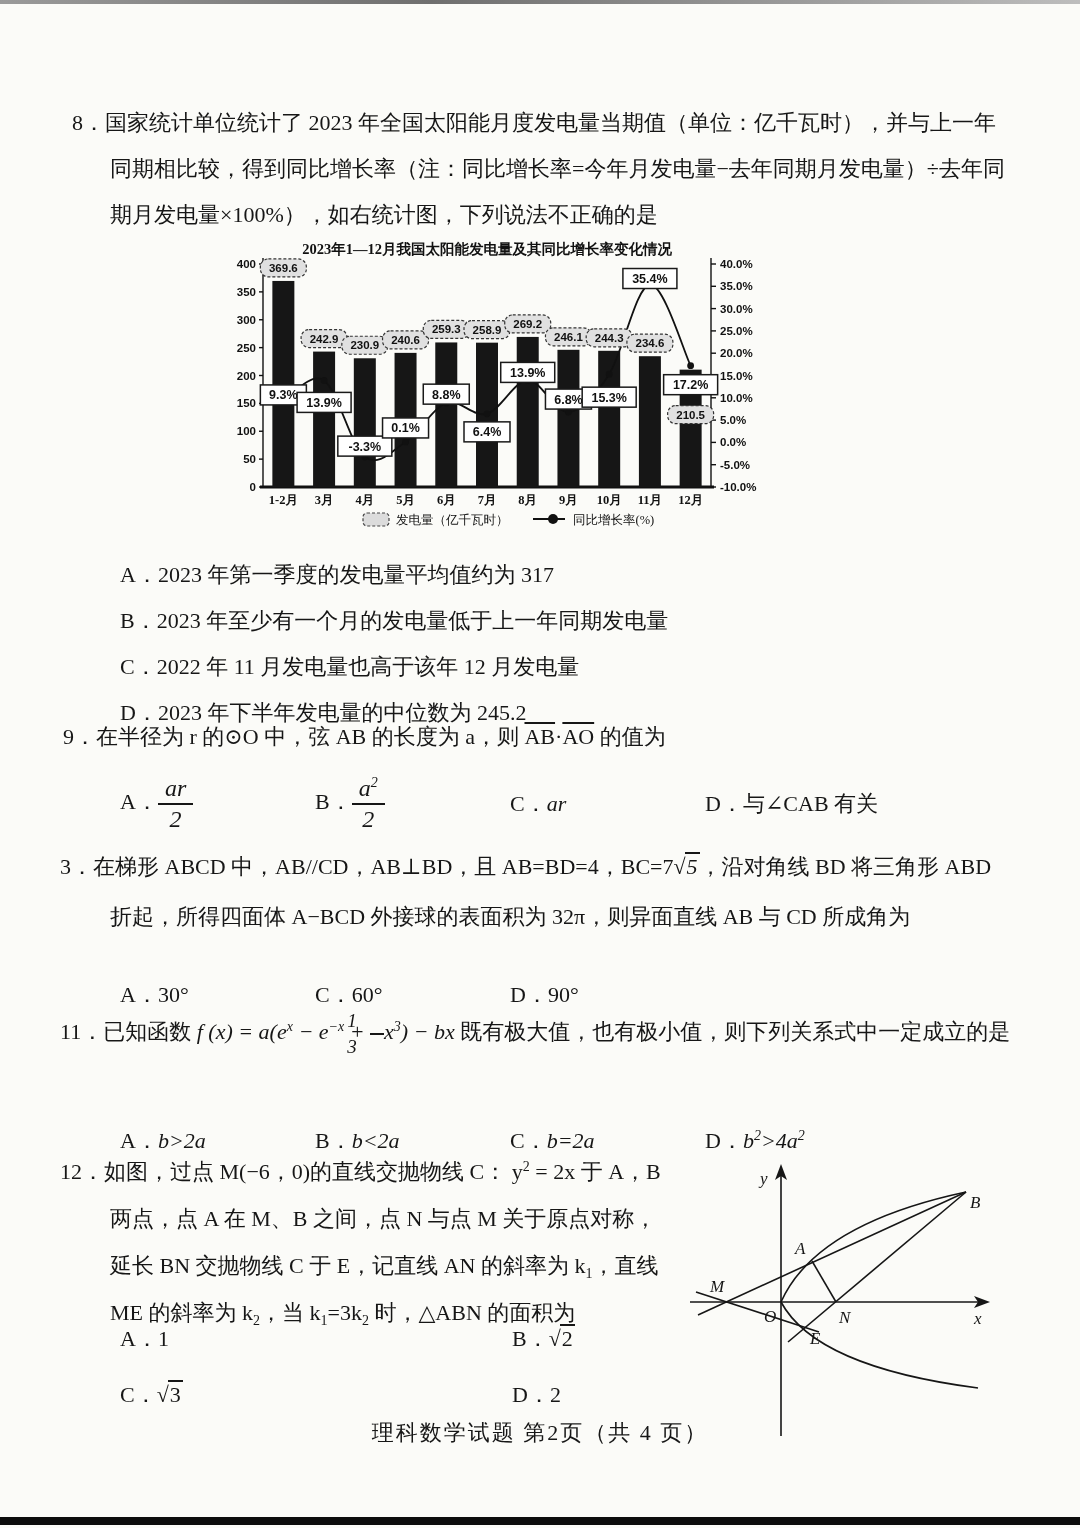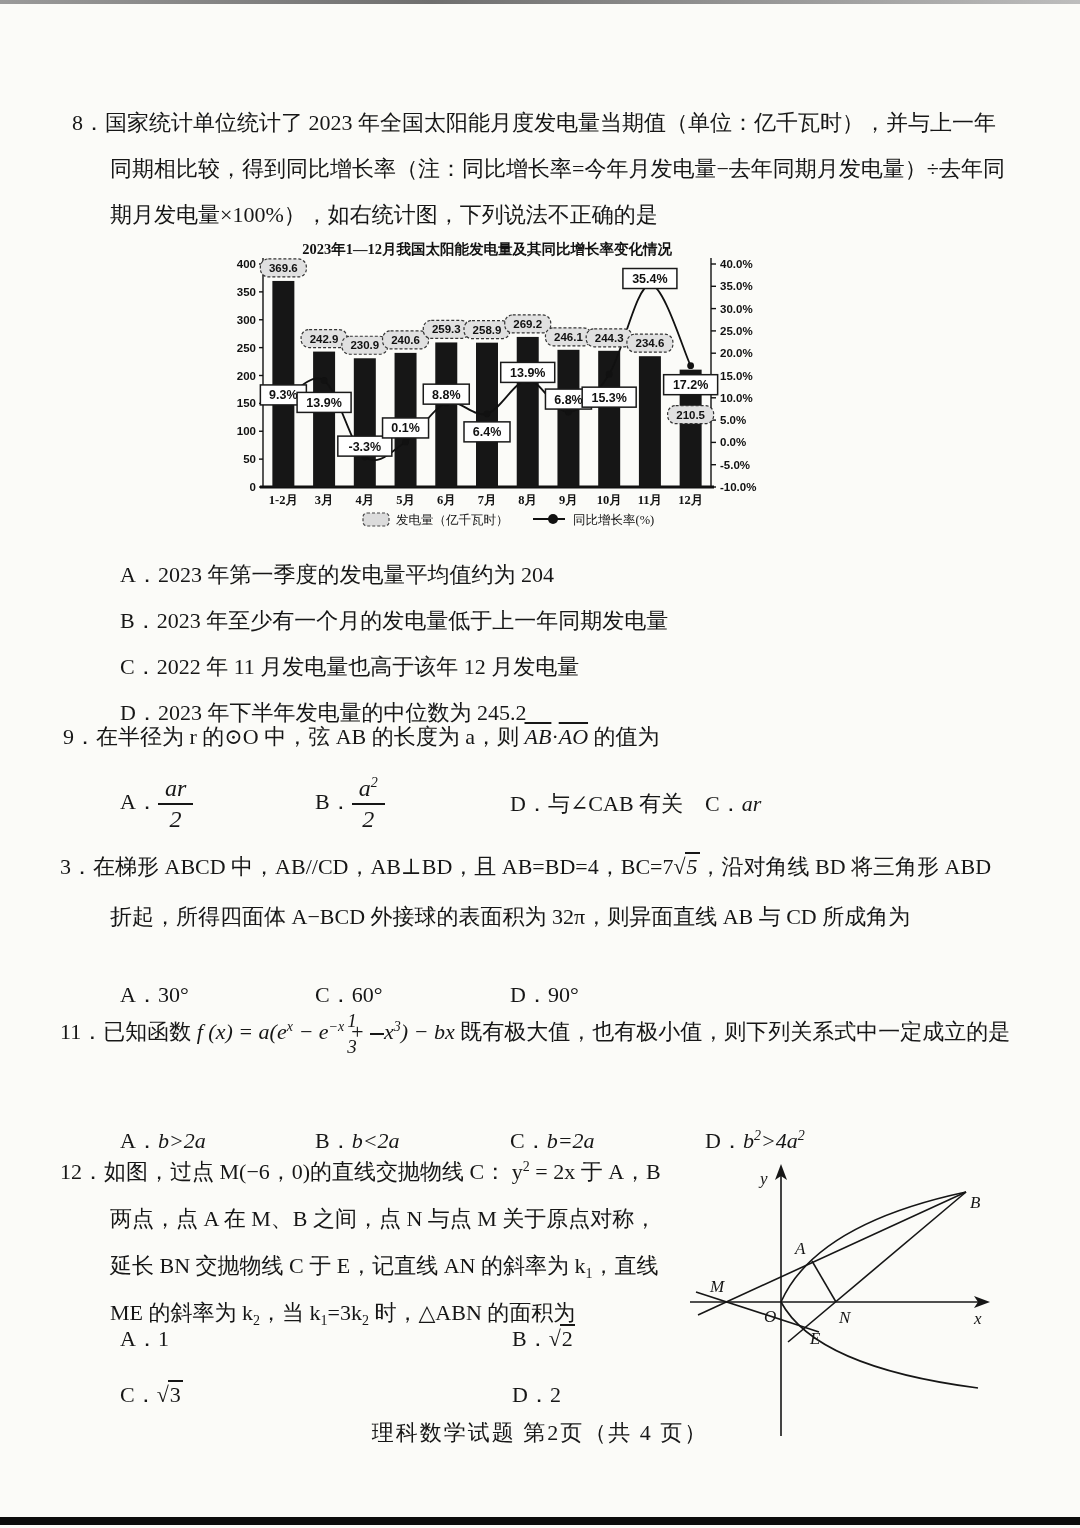--- a/index.html
+++ b/index.html
@@ -13,21 +13,21 @@
   .qnum{font-weight:400}
   .opt{font-size:22px;line-height:46px}
   .optcol .opt{display:block}
   .row{display:flex;align-items:center}
   .row .cell{width:195px}
   .row .cell:last-child{width:auto}
   .row2 .cell{width:392px}
   sup{font-size:14px;vertical-align:super;line-height:0}
   sub{font-size:14px;vertical-align:sub;line-height:0}
   .math{font-style:italic}
-  .vec{font-style:italic;text-decoration:overline}
+  .vec{text-decoration:overline}
   .frac{display:inline-block;text-align:center;vertical-align:middle;line-height:1.05;font-style:italic}
   .frac .num{display:block;border-bottom:2px solid #161616;padding:0 7px 2px}
   .frac .den{display:block;padding-top:2px}
   .frac24{font-size:24px}
   .frac18{font-size:19px;vertical-align:-14px}
   .sqrt{white-space:nowrap}
   .sqrt .r{font-style:normal;letter-spacing:-1px}
   .sqrt .a{border-top:2px solid #161616;font-style:italic;padding:0 2px}
   .edge-top{left:0;top:0;width:1080px;height:4px;background:linear-gradient(90deg,#9a9a9a,#6f6f6f 40%,#bdbdbd)}
   .edge-bottom{left:0;top:1517px;width:1080px;height:8px;background:#0c0c0c}
@@ -178,34 +178,34 @@
       <text x="457.6363636363636" y="149.188" text-anchor="middle" class="ptxt" fill="#111">17.2%</text>
       <rect x="130" y="273" width="26" height="13" rx="4" fill="#dcdcdc" stroke="#444" stroke-width="1.2" stroke-dasharray="3,2"></rect>
       <text x="163" y="284" class="lg" fill="#111">发电量（亿千瓦时）</text>
       <line x1="300" y1="279" x2="332" y2="279" stroke="#111" stroke-width="2"></line>
       <circle cx="320" cy="279" r="5" fill="#111"></circle>
       <text x="340" y="284" class="lg" fill="#111">同比增长率(%)</text>
     </svg>
 </div>
 
 <div class="abs optcol" style="left:120px;top:552px">
-  <p class="opt"><span>A．</span><span>2023 年第一季度的发电量平均值约为 204</span></p>
+  <p class="opt"><span>A．</span><span>2023 年第一季度的发电量平均值约为 317</span></p>
   <p class="opt"><span>B．</span><span>2023 年至少有一个月的发电量低于上一年同期发电量</span></p>
   <p class="opt"><span>C．</span><span>2022 年 11 月发电量也高于该年 12 月发电量</span></p>
   <p class="opt"><span>D．</span><span>2023 年下半年发电量的中位数为 245.2</span></p>
 </div>
 
 <div class="abs" style="left:63px;top:714px;width:950px">
   <p class="stem"><span class="qnum">9．</span><span>在半径为 r 的⊙O 中，弦 AB 的长度为 a，则 </span><span class="vec">AB</span><span>·</span><span class="vec">AO</span><span> 的值为</span></p>
 </div>
 <div class="abs row" style="left:120px;top:762px;height:84px">
   <div class="cell opt"><span>A．</span><span class="frac frac24"><span class="num">ar</span><span class="den">2</span></span></div>
   <div class="cell opt"><span>B．</span><span class="frac frac24"><span class="num"><span>a</span><sup>2</sup></span><span class="den">2</span></span></div>
+  <div class="cell opt"><span>C．</span><span class="math">ar</span></div>
   <div class="cell opt"><span>D．</span><span>与∠CAB 有关</span></div>
-  <div class="cell opt"><span>C．</span><span class="math">ar</span></div>
 </div>
 
 <div class="abs" style="left:60px;top:842px;width:952px">
   <p class="stem hang50" style="line-height:50px"><span class="qnum">3．</span><span>在梯形 ABCD 中，AB//CD，AB⊥BD，且 AB=BD=4，BC=7</span><span class="sqrt"><span class="r">√</span><span class="a">5</span></span><span>，沿对角线 BD 将三角形 ABD 折起，所得四面体 A−BCD 外接球的表面积为 32π，则异面直线 AB 与 CD 所成角为</span></p>
 </div>
 <div class="abs row" style="left:120px;top:972px">
   <div class="cell opt"><span>A．</span><span>30°</span></div>
   <div class="cell opt"><span>C．</span><span>60°</span></div>
   <div class="cell opt"><span>D．</span><span>90°</span></div>
 </div>

